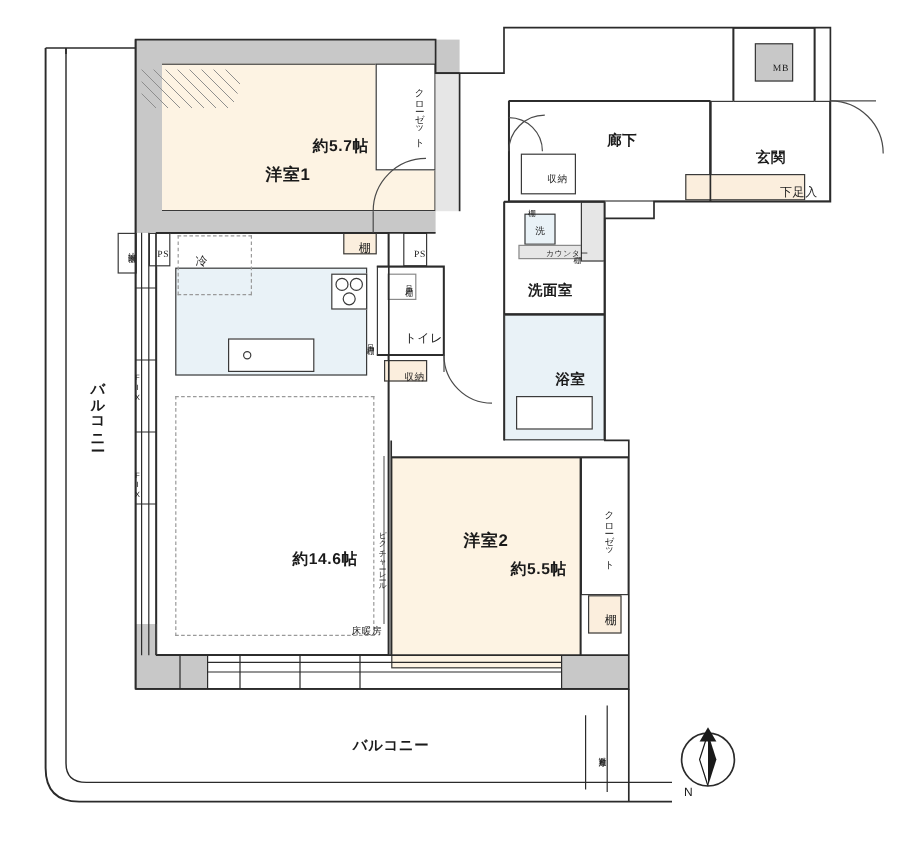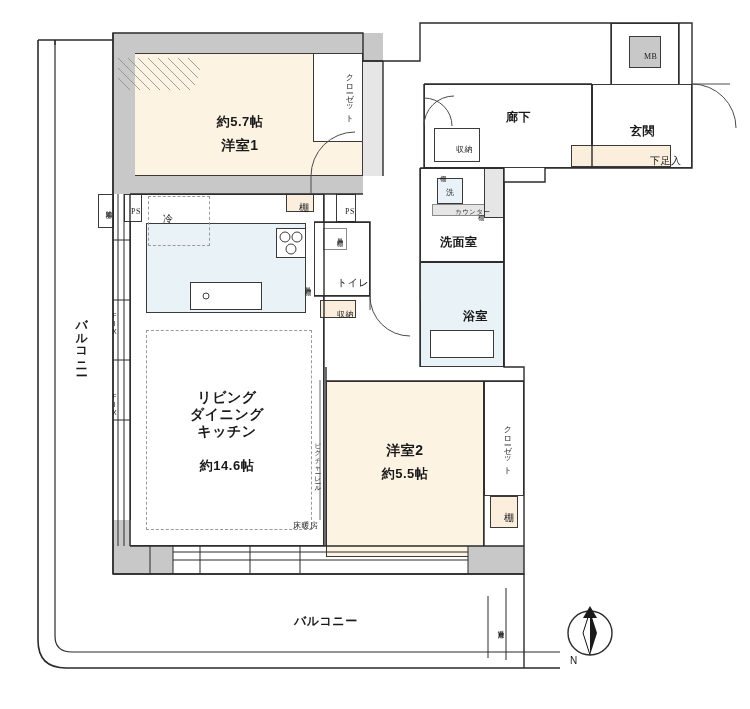--- a/index.html
+++ b/index.html
@@ -33,21 +33,21 @@
 
   .label {
     position: absolute;
     color: #1a1a1a;
     text-align: center;
     line-height: 1.22;
     white-space: pre;
     letter-spacing: 0.5px;
   }
   .lb-room { font-size: 14px; font-weight: bold; }
-  .lb-area { font-size: 13px; font-weight: bold; }
+  .lb-area { font-size: 13px; font-weight: bold; margin-left: 44px; }
   .lb-md   { font-size: 12px; font-weight: bold; }
   .lb-sm   { font-size: 10px; }
   .lb-xs   { font-size: 8px; font-family: Liberation Serif, serif; }
   .lb-xxs  { font-size: 6.5px; }
   .vert {
     writing-mode: vertical-rl;
     text-orientation: upright;
     white-space: nowrap;
     letter-spacing: 1px;
   }
@@ -219,23 +219,20 @@
       <path d="M590,606 L583,618 L597,618 Z" fill="#1a1a1a"></path>
     </g>
   </svg>
 
   <div class="label lb-room" style="left:205px; top:90px; width:70px;margin-top:47px;">洋室1</div>
   <div class="label lb-area" style="left:200px; top:114px; width:80px;">約5.7帖</div>
 
   <div class="label lb-room" style="left:370px; top:442px; width:70px;">洋室2</div>
   <div class="label lb-area" style="left:365px; top:466px; width:80px;">約5.5帖</div>
 
-  <div class="label lb-room" style="left:177px; top:389px; width:100px;">リビング
-ダイニング
-キッチン</div>
   <div class="label lb-area" style="left:182px; top:458px; width:90px;">約14.6帖</div>
 
   <div id="label-layer">
       <div class="label lb-xs vert" style="left: 344px; top: 68px;">クローゼット</div>
       <div class="label lb-sm" style="left: 299px; top: 202px;">棚</div>
       <div class="label lb-xs" style="left: 131px; top: 207px;">PS</div>
       <div class="label lb-xxs vert" style="left: 105px; top: 205px;">給湯器</div>
       <div class="label lb-sm" style="left: 163px; top: 213px;">冷</div>
       <div class="label lb-xs" style="left: 345px; top: 207px;">PS</div>
       <div class="label lb-xs" style="left: 644px; top: 52px;">MB</div>

